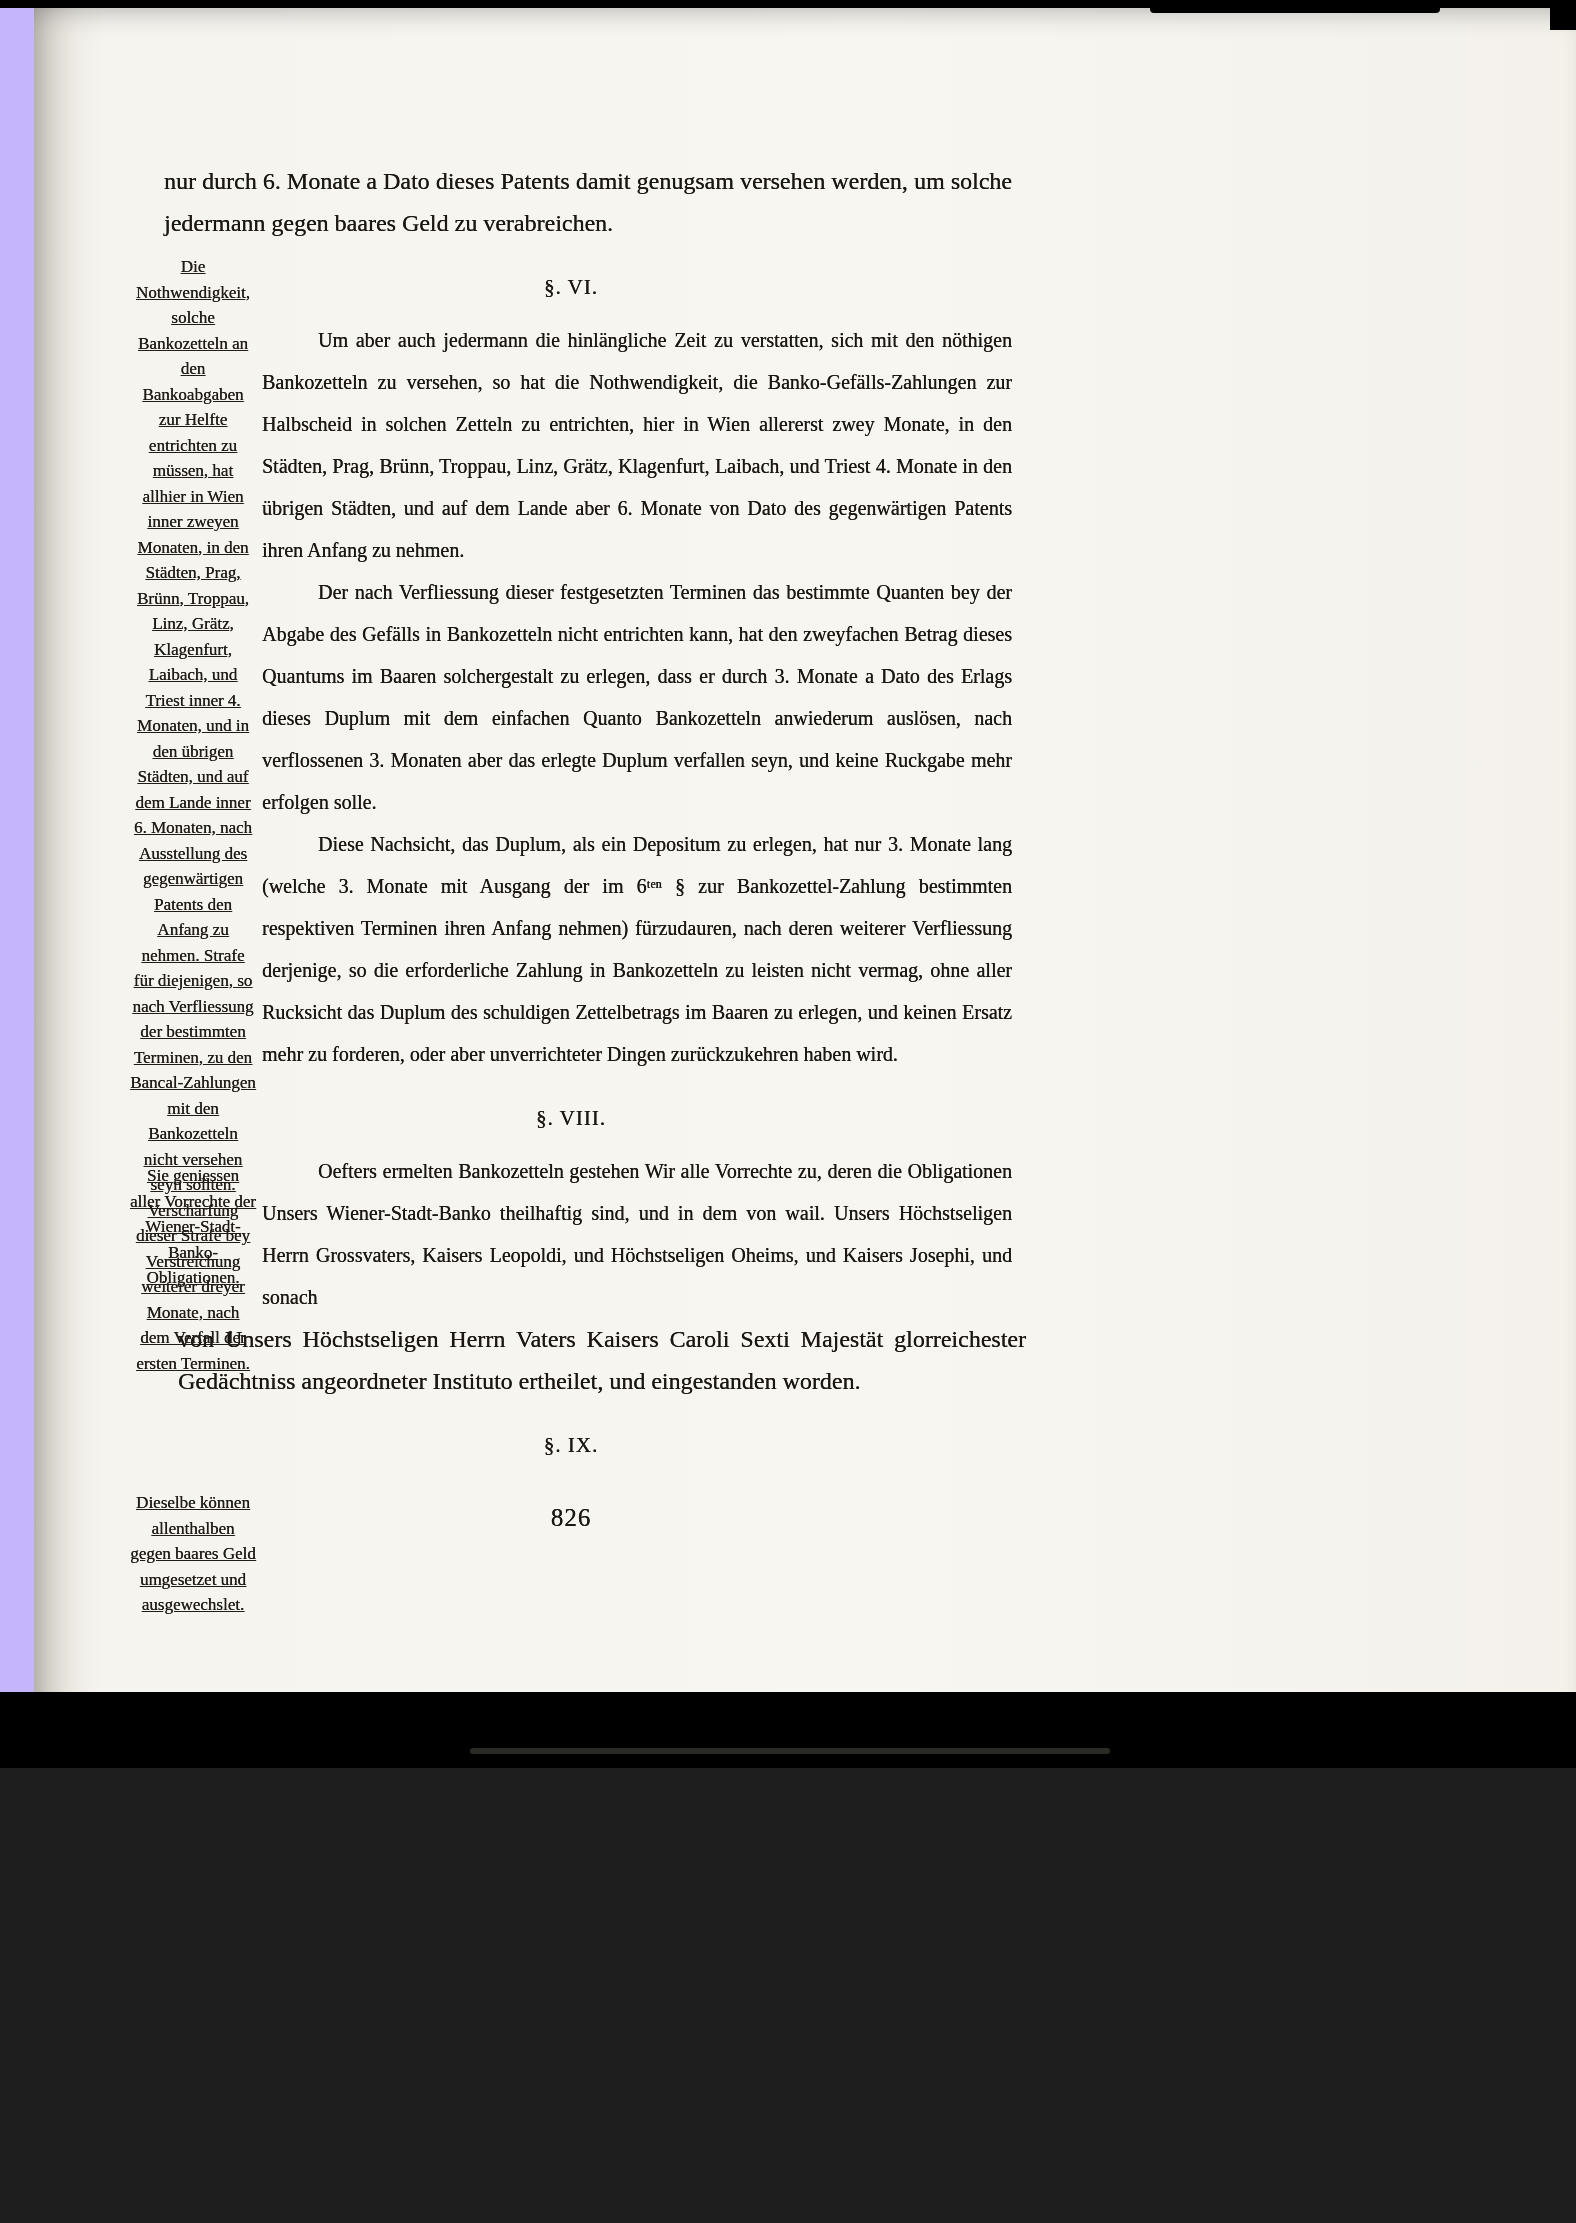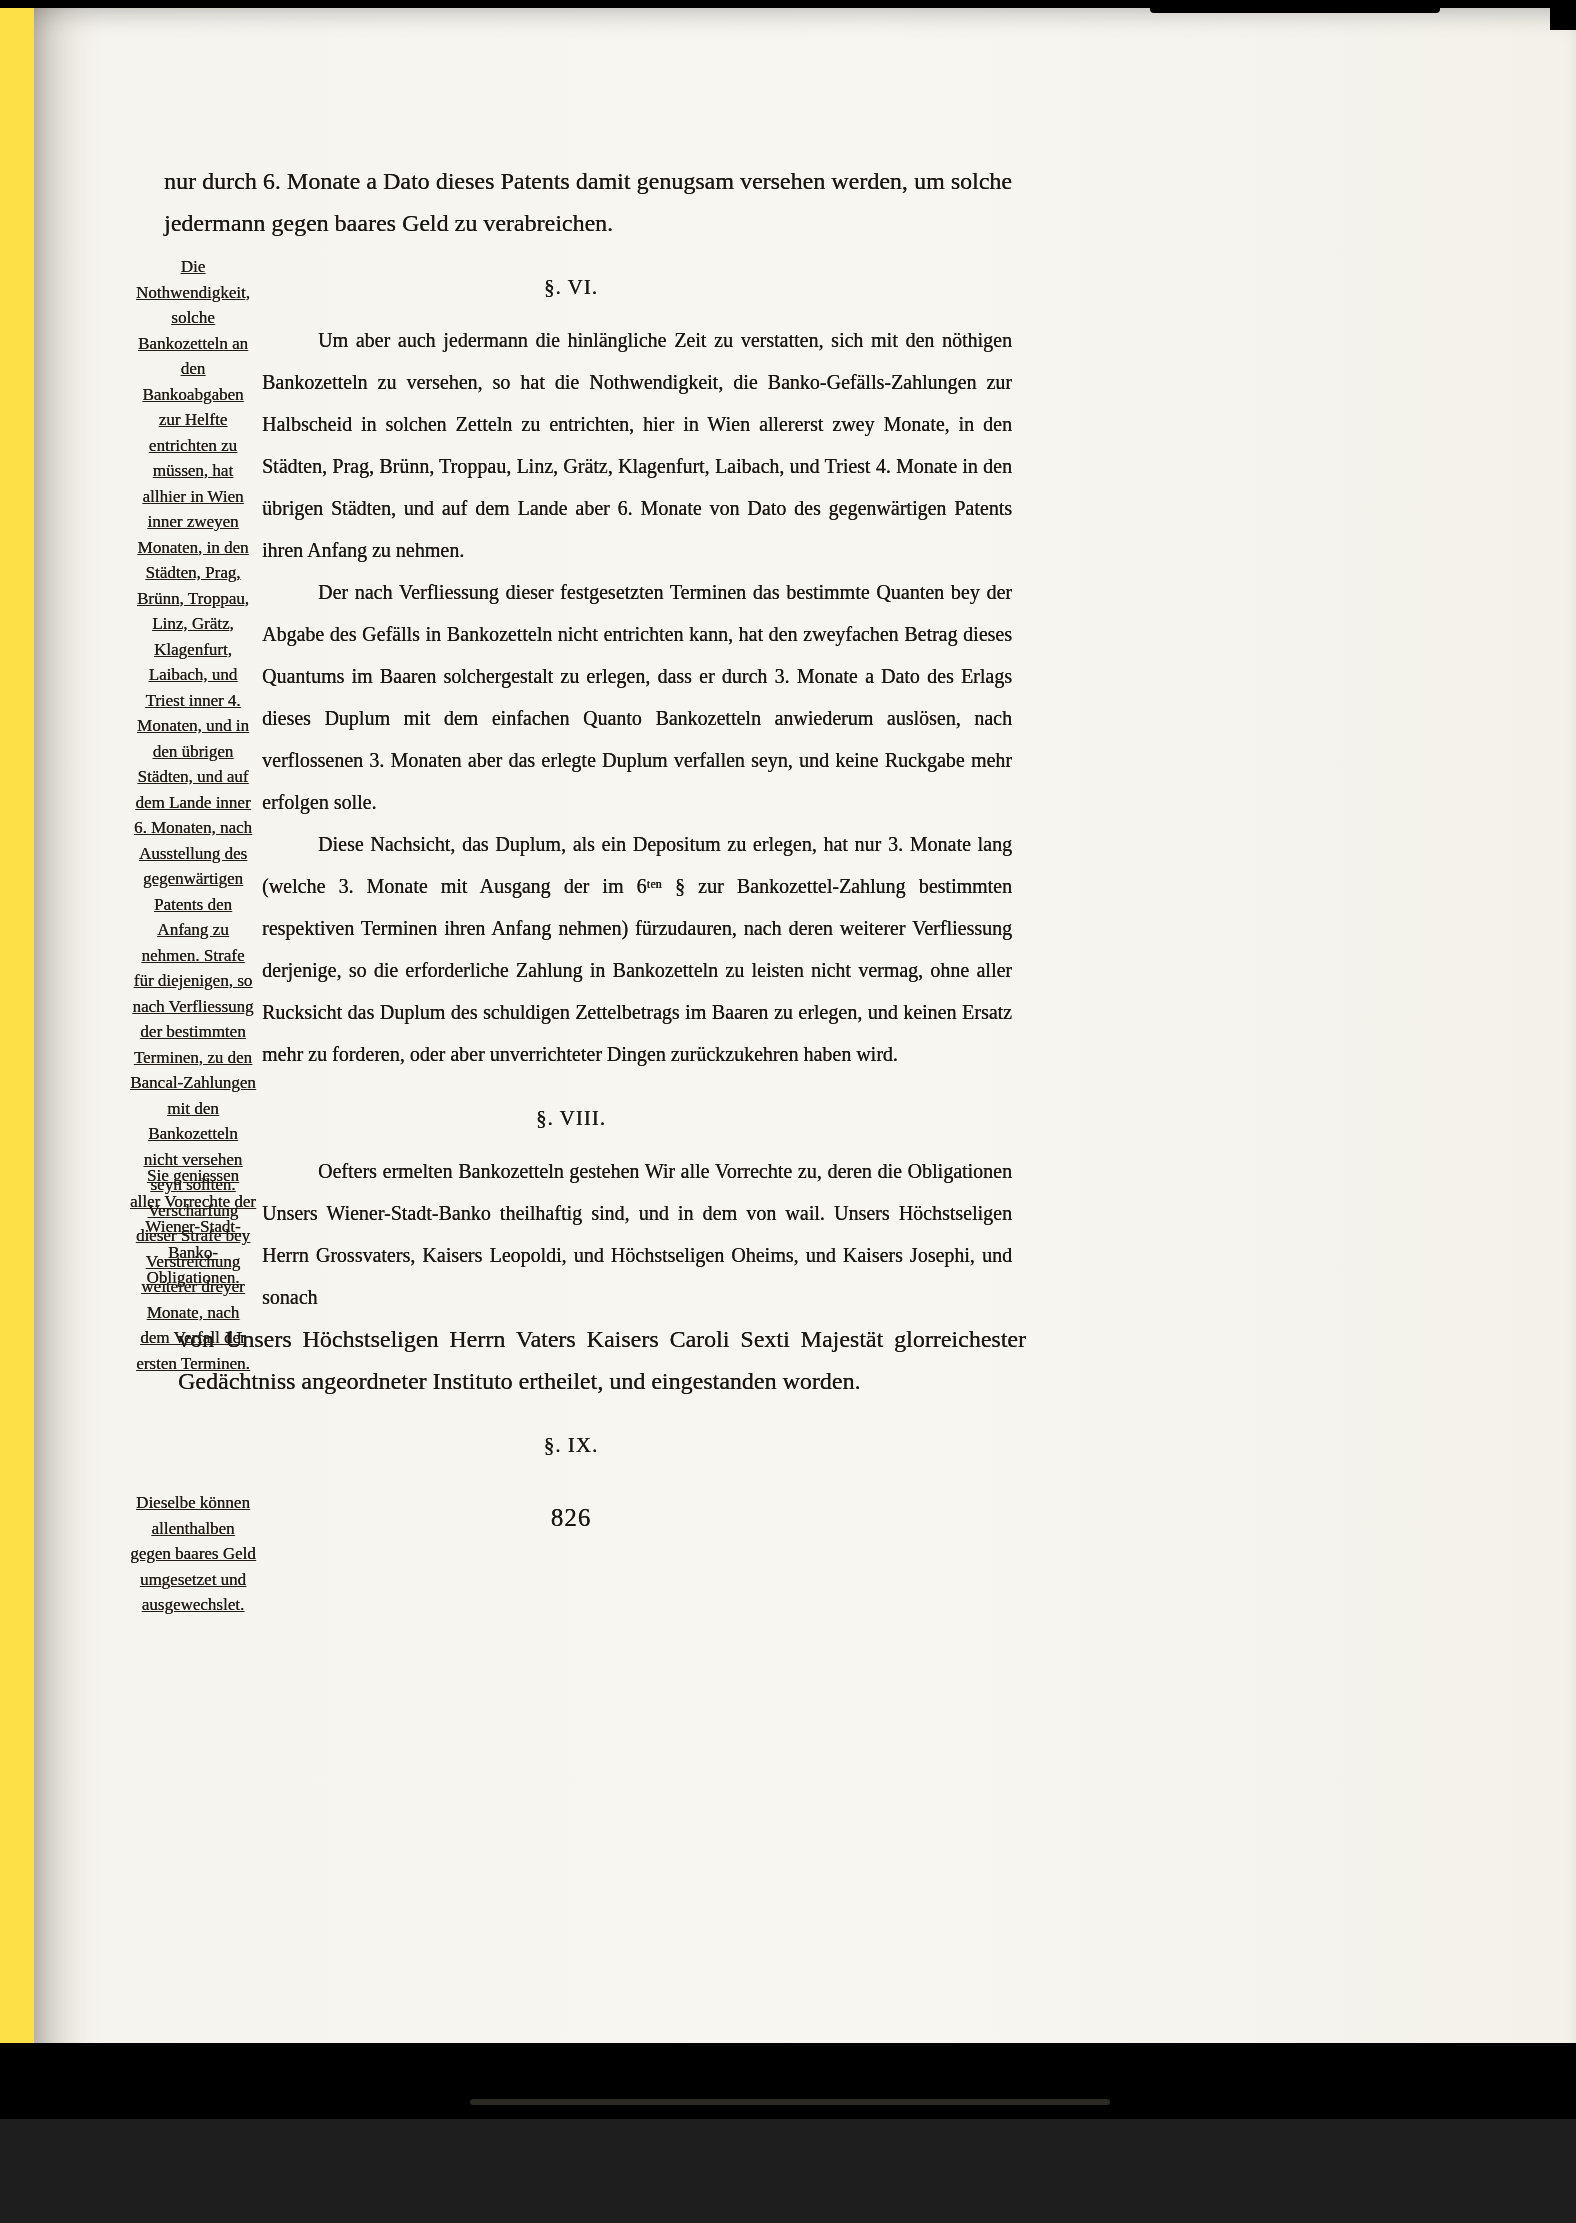--- a/index.html
+++ b/index.html
@@ -1,20 +1,20 @@
 <!DOCTYPE html>
 <html lang="de"><head>
 <meta charset="utf-8">
 <style>
   * { margin:0; padding:0; box-sizing:border-box; }
   html,body { background:#1e1e1e; }
   .scan {
     position:relative;
-    width:1576px; height:2119px;
-    background:#fde047;
+    width:1576px; height:1768px;
+    background:#c4b5fd;
     overflow:hidden;
     font-family:"Liberation Serif","DejaVu Serif",serif;
   }
   .paper {
     position:absolute; left:34px; top:8px; right:0; bottom:0;
     background:linear-gradient(90deg,#e9e5dd 0px,#f6f4ef 70px,#f8f6f1 55%,#f3f1ea 100%);
     box-shadow: inset 22px 0 46px -20px rgba(0,0,0,.38), inset 0 16px 30px -18px rgba(0,0,0,.22);
   }
   .edge-band-top { position:absolute; top:0; left:0; right:0; height:8px; background:#000; }
   .edge-blob-top { position:absolute; top:0; left:1150px; width:290px; height:13px; background:#000; border-radius:0 0 4px 4px; }

